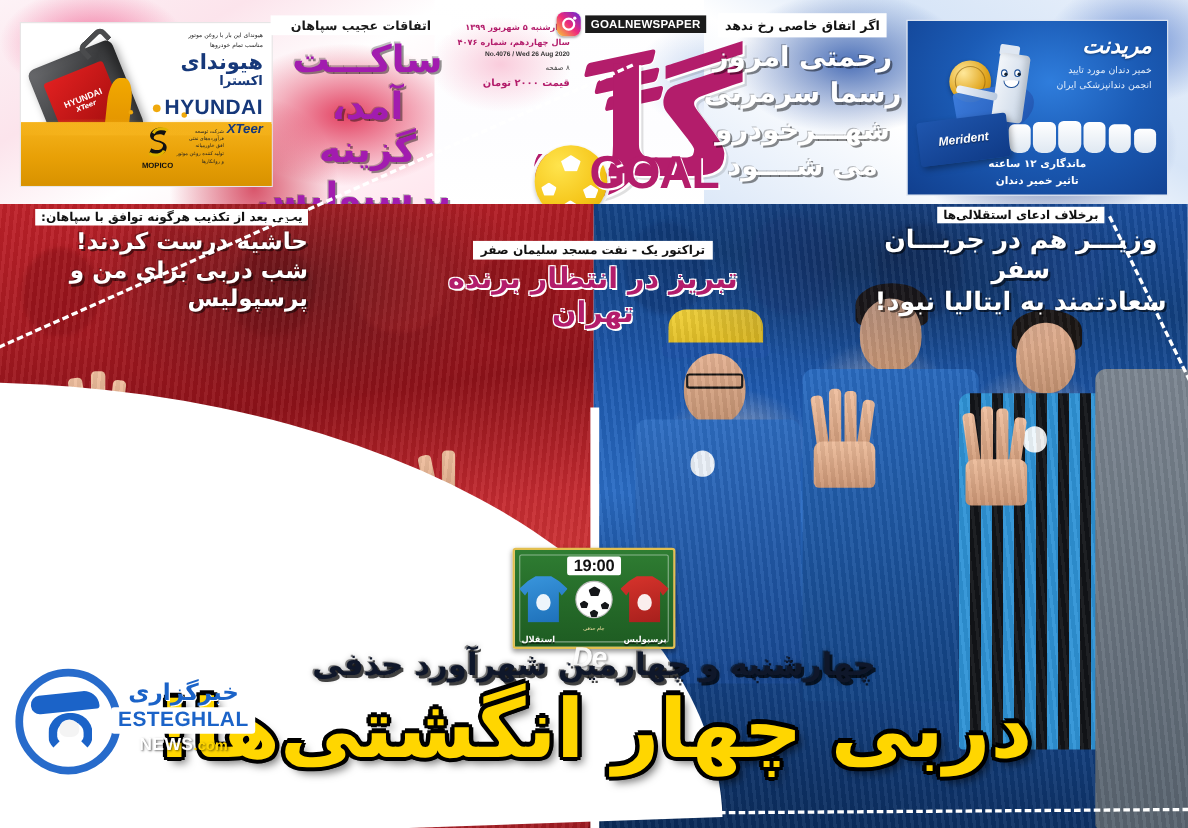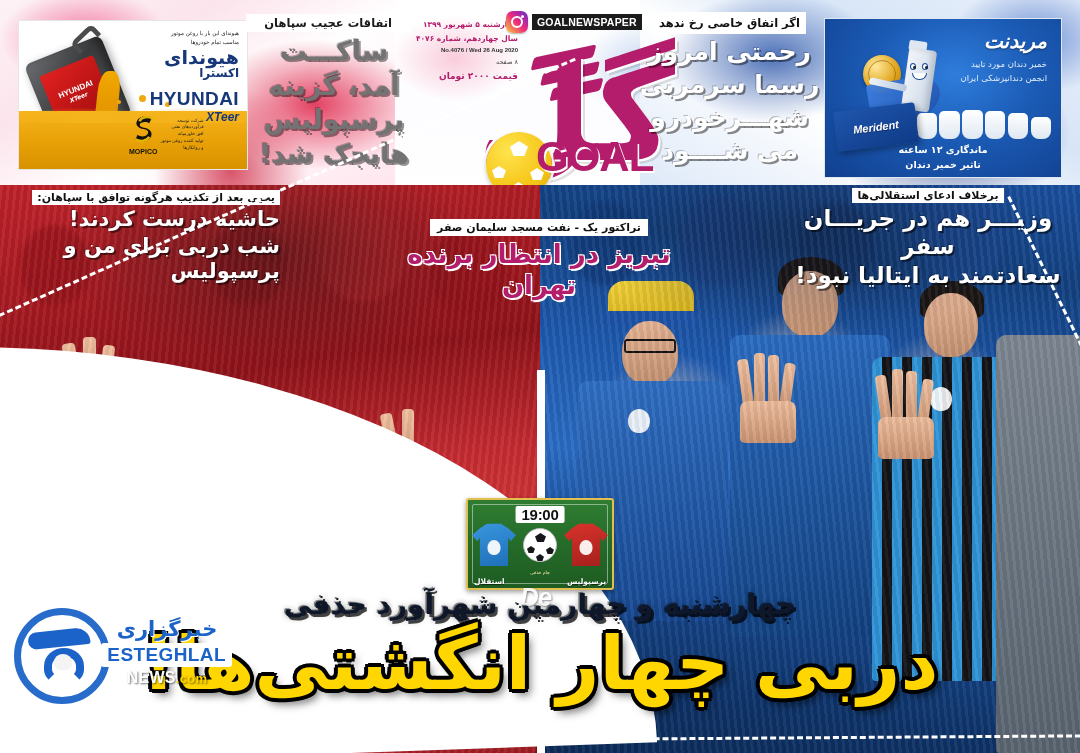--- a/index.html
+++ b/index.html
@@ -122,21 +122,21 @@
     box-shadow:0 2px 4px rgba(0,0,0,.35); }
   .me-coin::after { content:""; position:absolute; inset:5px; border-radius:50%; border:1px solid rgba(140,95,10,.6); }
 
   
   .hl-spahan { position:absolute; left:258px; top:12px; width:152px; text-align:center; direction:rtl; }
   .kicker-red {
     display:inline-block; background:#ffffff; color:#1a1a1a; font-size:11.5px; font-weight:bold;
     padding:2px 18px; line-height:1.25; white-space:nowrap; letter-spacing:-.3px;
   }
   .hl-spahan .big {
-    color:#737373; font-size:27px; font-weight:bold; line-height:1.16; margin-top:3px;
+    color:#a21caf; font-size:34px; font-weight:bold; line-height:1.16; margin-top:3px;
     text-shadow:2px 2px 0 rgba(0,0,0,.42), -1px -1px 0 rgba(0,0,0,.25);
     letter-spacing:-.5px;
   }
 
   .hl-rahmati { position:absolute; right:258px; top:12px; width:185px; text-align:center; direction:rtl; }
   .kicker-white {
     display:inline-block; background:#ffffff; color:#111; font-size:11.5px; font-weight:bold;
     padding:4px 6px; line-height:1.25; white-space:nowrap; letter-spacing:-.3px;
   }
   .hl-rahmati .big {

